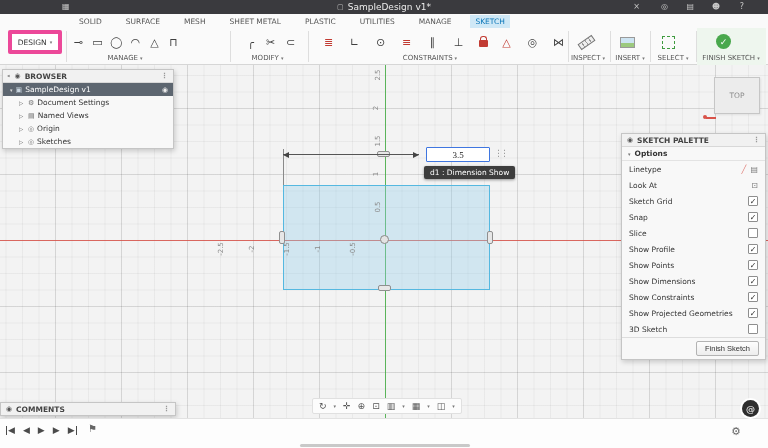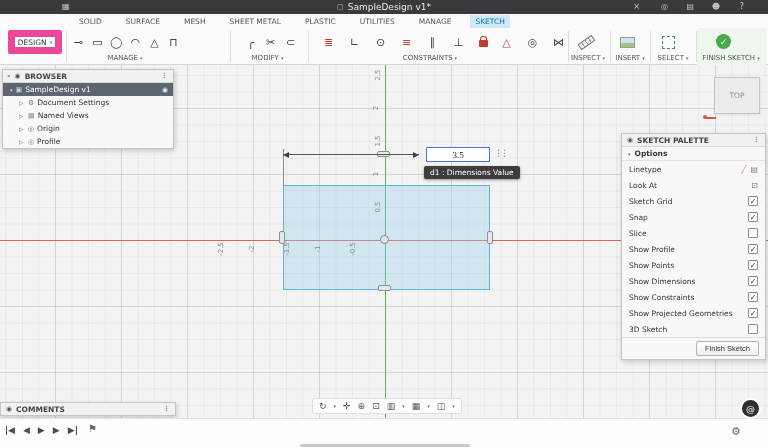--- a/index.html
+++ b/index.html
@@ -10,21 +10,21 @@
   .titlebar{position:absolute;top:0;left:0;right:0;height:14px;background:#3a3a3e;}
   .tb-ic{position:absolute;top:1px;font-size:8px;color:#c9c9c9;line-height:12px;}
   .tb-title{position:absolute;left:50%;top:0;transform:translateX(-50%);height:14px;display:flex;align-items:center;gap:4px;
             font-size:9px;color:#ececec;}
   .tb-doc{font-size:7px;color:#bbb;}
   
   .toolbar{position:absolute;top:14px;left:0;right:0;height:51px;background:#fafafa;border-bottom:1px solid #d6d6d6;}
   .tabs{position:absolute;top:0;left:74px;height:14px;display:flex;gap:14px;align-items:center;}
   .tab{font-size:7.5px;color:#555;padding:2px 5px;white-space:nowrap;text-align:center;}
   .tab.active{background:#cfe8f6;color:#0b76b8;}
-  .design-btn{position:absolute;left:8px;top:16px;width:54px;height:24px;border:7px solid #ec4899;border-radius:2px;
+  .design-btn{position:absolute;left:8px;top:16px;width:54px;height:24px;border:4px solid #ec4899;border-radius:2px;
               background:#fff;display:flex;align-items:center;justify-content:center;gap:3px;font-size:7.5px;color:#333;}
   .arr{font-size:5px;color:#777;}
   .ticon{position:absolute;top:20px;width:17px;height:17px;display:flex;align-items:center;justify-content:center;
          font-size:11px;color:#3f3f3f;line-height:1;}
   .ticon.red{color:#c23b33;}
   .grp-label{position:absolute;top:39px;height:10px;display:flex;align-items:center;justify-content:center;gap:2px;
              font-size:7px;color:#555;white-space:nowrap;}
   .vsep{position:absolute;top:17px;height:31px;width:1px;background:#dedede;}
   .finish-tile{position:absolute;left:697px;top:14px;width:69px;height:37px;background:#eef6ee;}
   .finish-icon{position:absolute;left:716px;top:20px;width:15px;height:15px;border-radius:50%;background:#49a84d;
@@ -246,21 +246,21 @@
     <span class="handle" style="left:378px;top:220px;width:13px;height:6px"></span>
     <span class="handle" style="left:377px;top:86px;width:13px;height:6px"></span>
     <span class="origin-pt"></span>
 
     <div class="ext-line"></div>
     <div class="dim-line"></div>
     <div class="dim-arrow-l"></div>
     <div class="dim-arrow-r"></div>
     <input class="dim-input" value="3.5" style="">
     <span class="dim-grip">⋮⋮</span>
-    <div class="dim-tip">d1 : Dimensions Value</div>
+    <div class="dim-tip">d1 : Dimension Show</div>
 
     <div class="viewcube">
       <span>TOP</span>
     </div>
     <div class="vc-axis"></div>
     <div class="vc-dot"></div>
 
     <div class="panel browser">
       <div class="panel-head">
         <span class="arr" style="transform:rotate(90deg)">▾</span>
@@ -285,21 +285,21 @@
         <span>Named Views</span>
       </div>
       <div class="tree-row">
         <span class="exp">▷</span>
         <span class="ti">◎</span>
         <span>Origin</span>
       </div>
       <div class="tree-row">
         <span class="exp">▷</span>
         <span class="ti">◎</span>
-        <span>Profile</span>
+        <span>Sketches</span>
       </div>
     </div>
 
     <div class="panel palette">
       <div class="panel-head">
         <span class="bullet">◉</span>
         <span>SKETCH PALETTE</span>
         <span class="grip">⋮</span>
       </div>
       <div class="pal-section">

